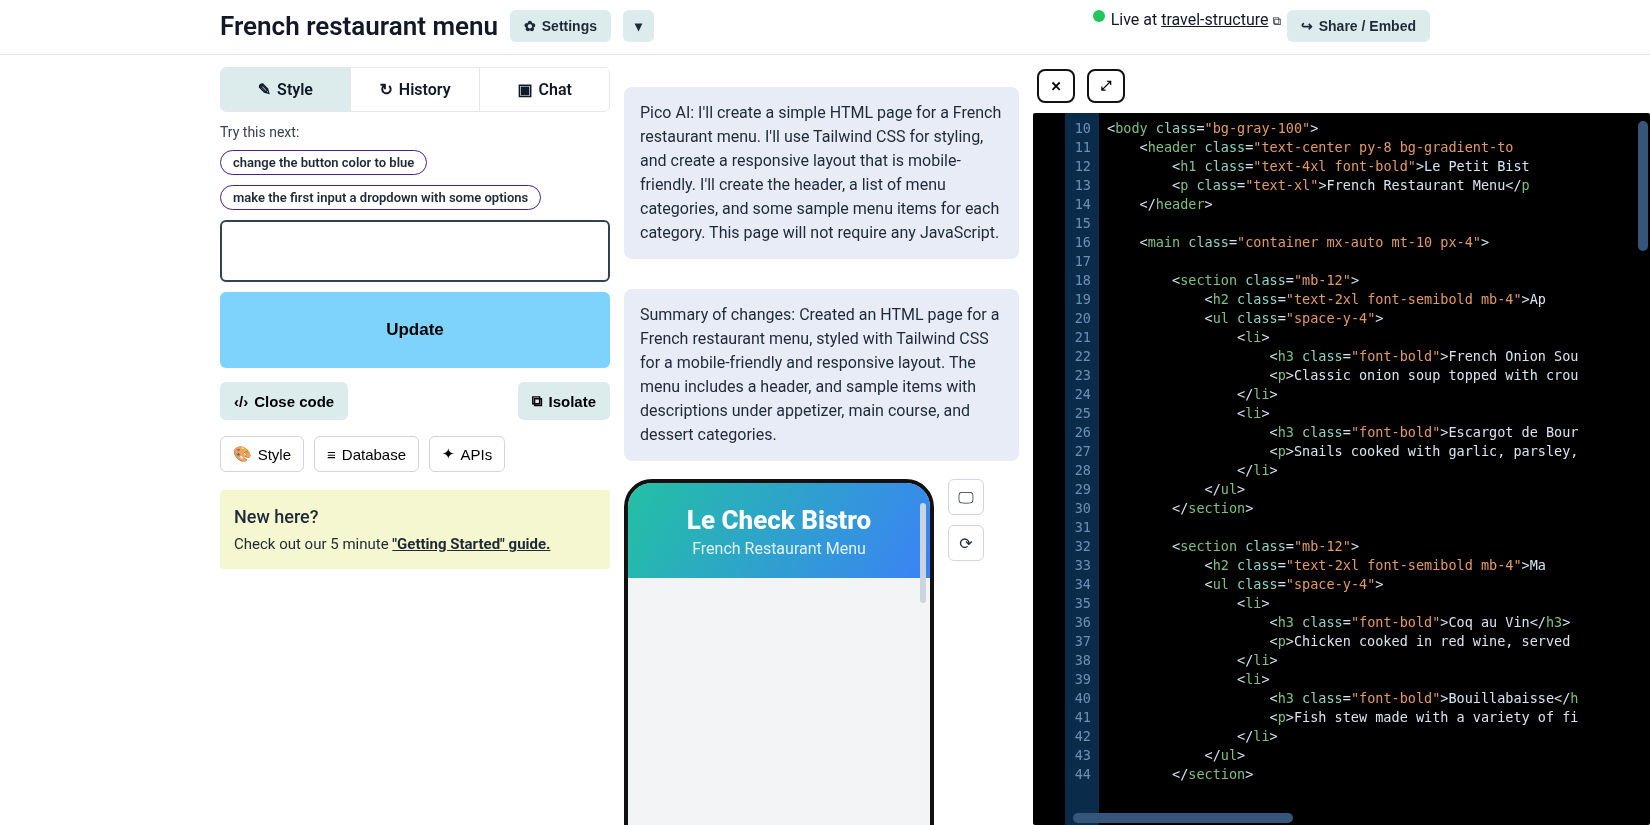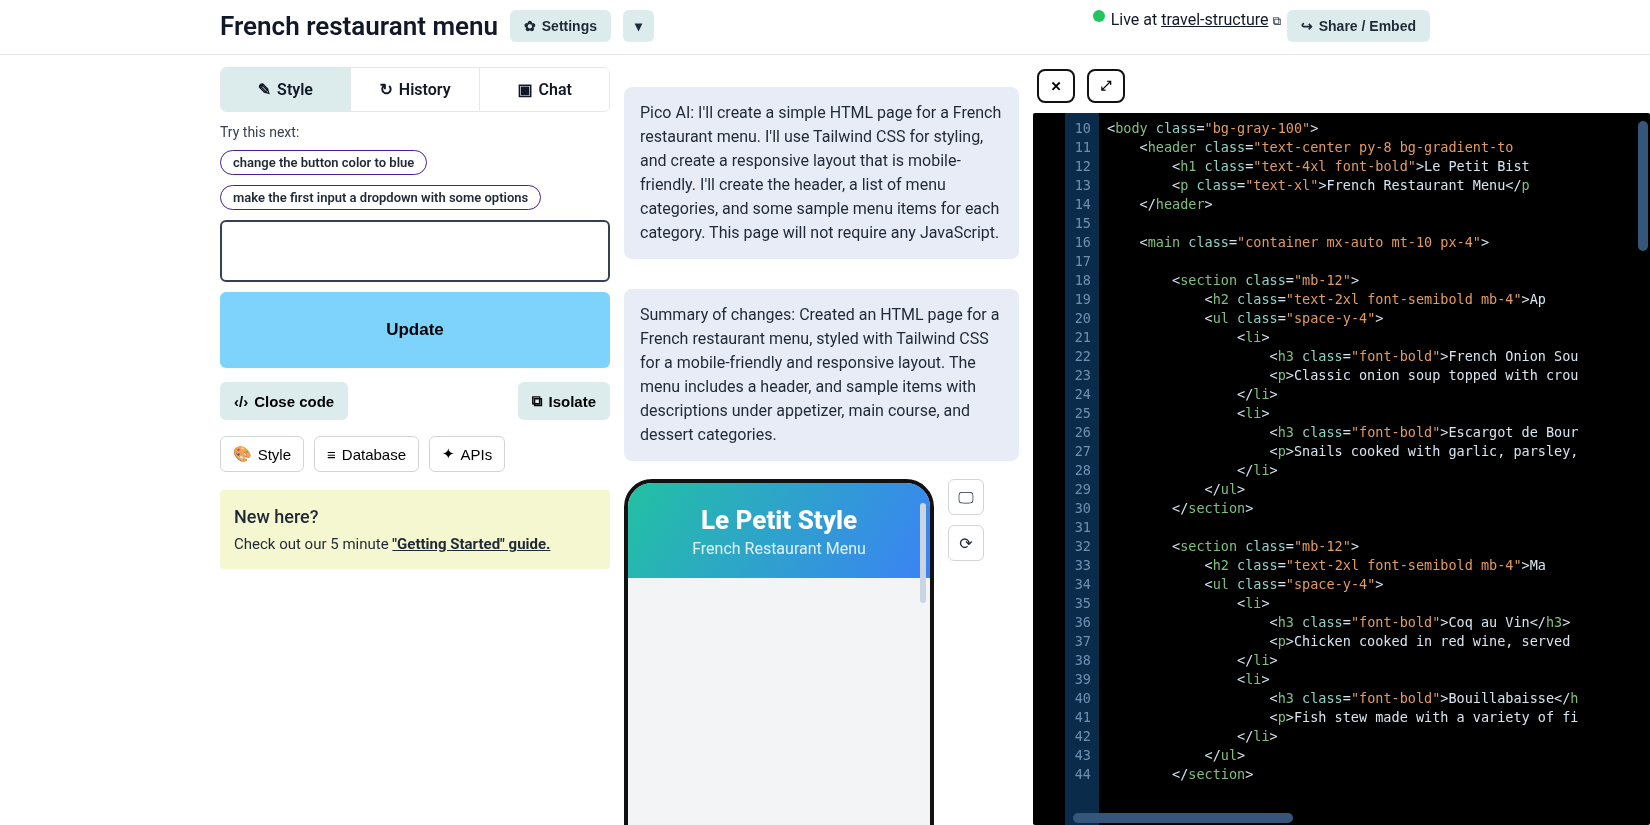--- a/index.html
+++ b/index.html
@@ -240,21 +240,21 @@
     </div>
 
     <div class="middle">
       <div class="msg">Pico AI: I'll create a simple HTML page for a French restaurant menu. I'll use Tailwind CSS for styling, and create a responsive layout that is mobile-friendly. I'll create the header, a list of menu categories, and some sample menu items for each category. This page will not require any JavaScript.</div>
       <div class="msg">Summary of changes: Created an HTML page for a French restaurant menu, styled with Tailwind CSS for a mobile-friendly and responsive layout. The menu includes a header, and sample items with descriptions under appetizer, main course, and dessert categories.</div>
 
       <div class="phone-wrap">
         <div class="phone">
           <div class="phone-scroll"></div>
           <div class="phone-header">
-            <div class="phone-h1">Le Petit Style</div>
+            <div class="phone-h1">Le Check Bistro</div>
             <div class="phone-sub">French Restaurant Menu</div>
           </div>
         </div>
         <div class="side-icons">
           <div class="side-icon">
             <span class="icon">🖵</span>
           </div>
           <div class="side-icon">
             <span class="icon">⟳</span>
           </div>

